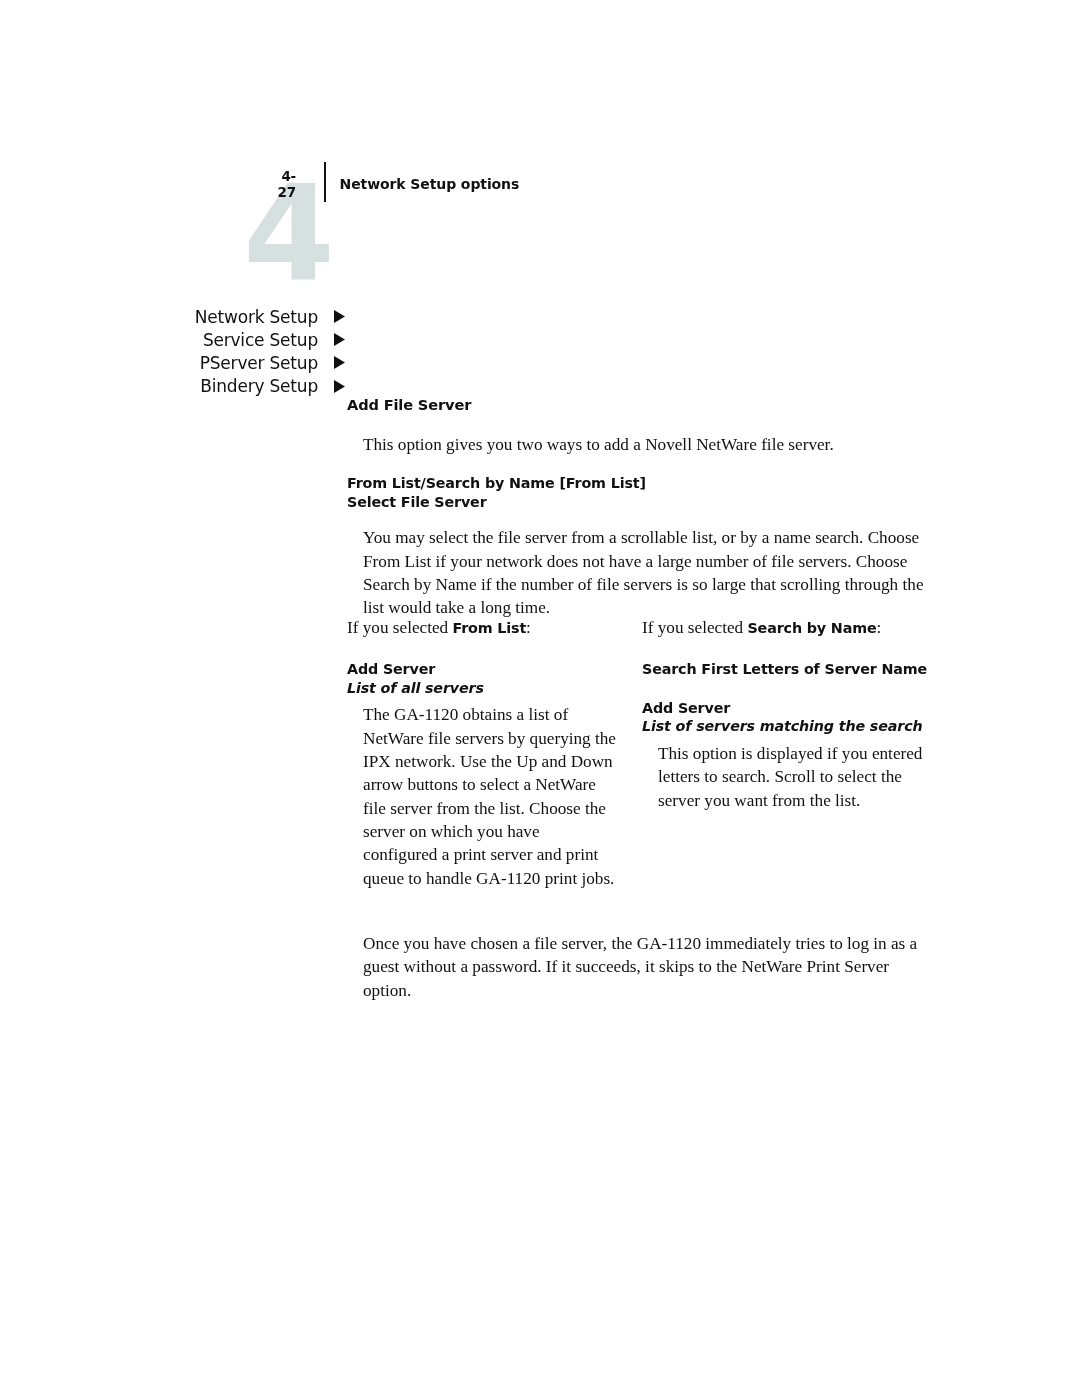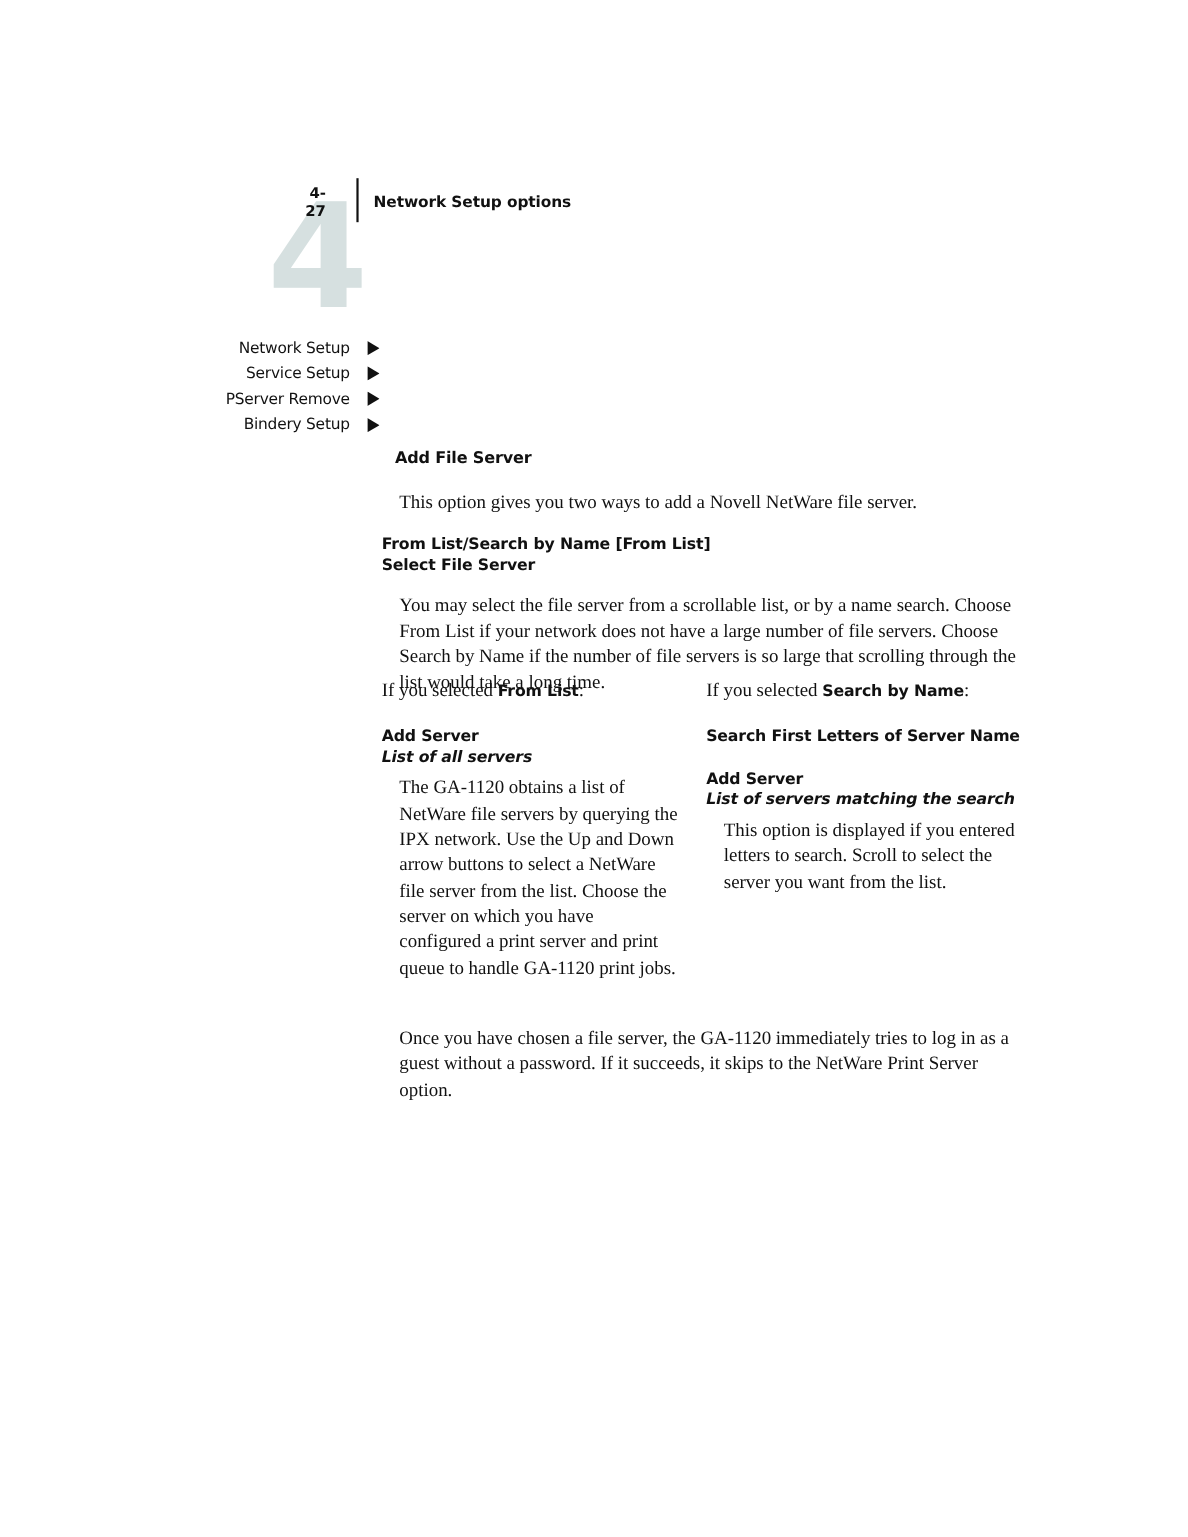--- a/index.html
+++ b/index.html
@@ -74,21 +74,21 @@
   }
   .breadcrumb-row {
     display: flex;
     align-items: center;
     height: 23.2px;
   }
   .breadcrumb-label {
     flex: 1 1 auto;
     text-align: right;
     font-family: "DejaVu Sans", sans-serif;
-    font-size: 14px;
+    font-size: 17px;
     font-weight: 400;
     color: #111111;
     letter-spacing: -0.2px;
     padding-right: 16px;
     white-space: nowrap;
   }
   .breadcrumb-arrow {
     flex: 0 0 auto;
     width: 16px;
     display: flex;
@@ -99,21 +99,21 @@
 
   
   .content {
     position: absolute;
     left: 347px;
     top: 396px;
     width: 600px;
   }
 
   h3.section-heading {
-    margin: 12px;
+    margin: 0;
     font-family: "DejaVu Sans", sans-serif;
     font-weight: 700;
     font-size: 14.6px;
     letter-spacing: -0.15px;
     color: #111111;
   }
 
   p.body {
     margin: 16px;
     font-family: "Liberation Serif", serif;
@@ -189,21 +189,21 @@
   <div class="breadcrumb-row">
     <span class="breadcrumb-label">Service Setup</span>
     <span class="breadcrumb-arrow">
       <svg width="11" height="13" viewBox="0 0 11 13">
           <polygon points="0,0 11,6.5 0,13" fill="#111111"></polygon>
         </svg>
     </span>
   </div>
 
   <div class="breadcrumb-row">
-    <span class="breadcrumb-label">PServer Remove</span>
+    <span class="breadcrumb-label">PServer Setup</span>
     <span class="breadcrumb-arrow">
       <svg width="11" height="13" viewBox="0 0 11 13">
           <polygon points="0,0 11,6.5 0,13" fill="#111111"></polygon>
         </svg>
     </span>
   </div>
 
   <div class="breadcrumb-row">
     <span class="breadcrumb-label">Bindery Setup</span>
     <span class="breadcrumb-arrow">

